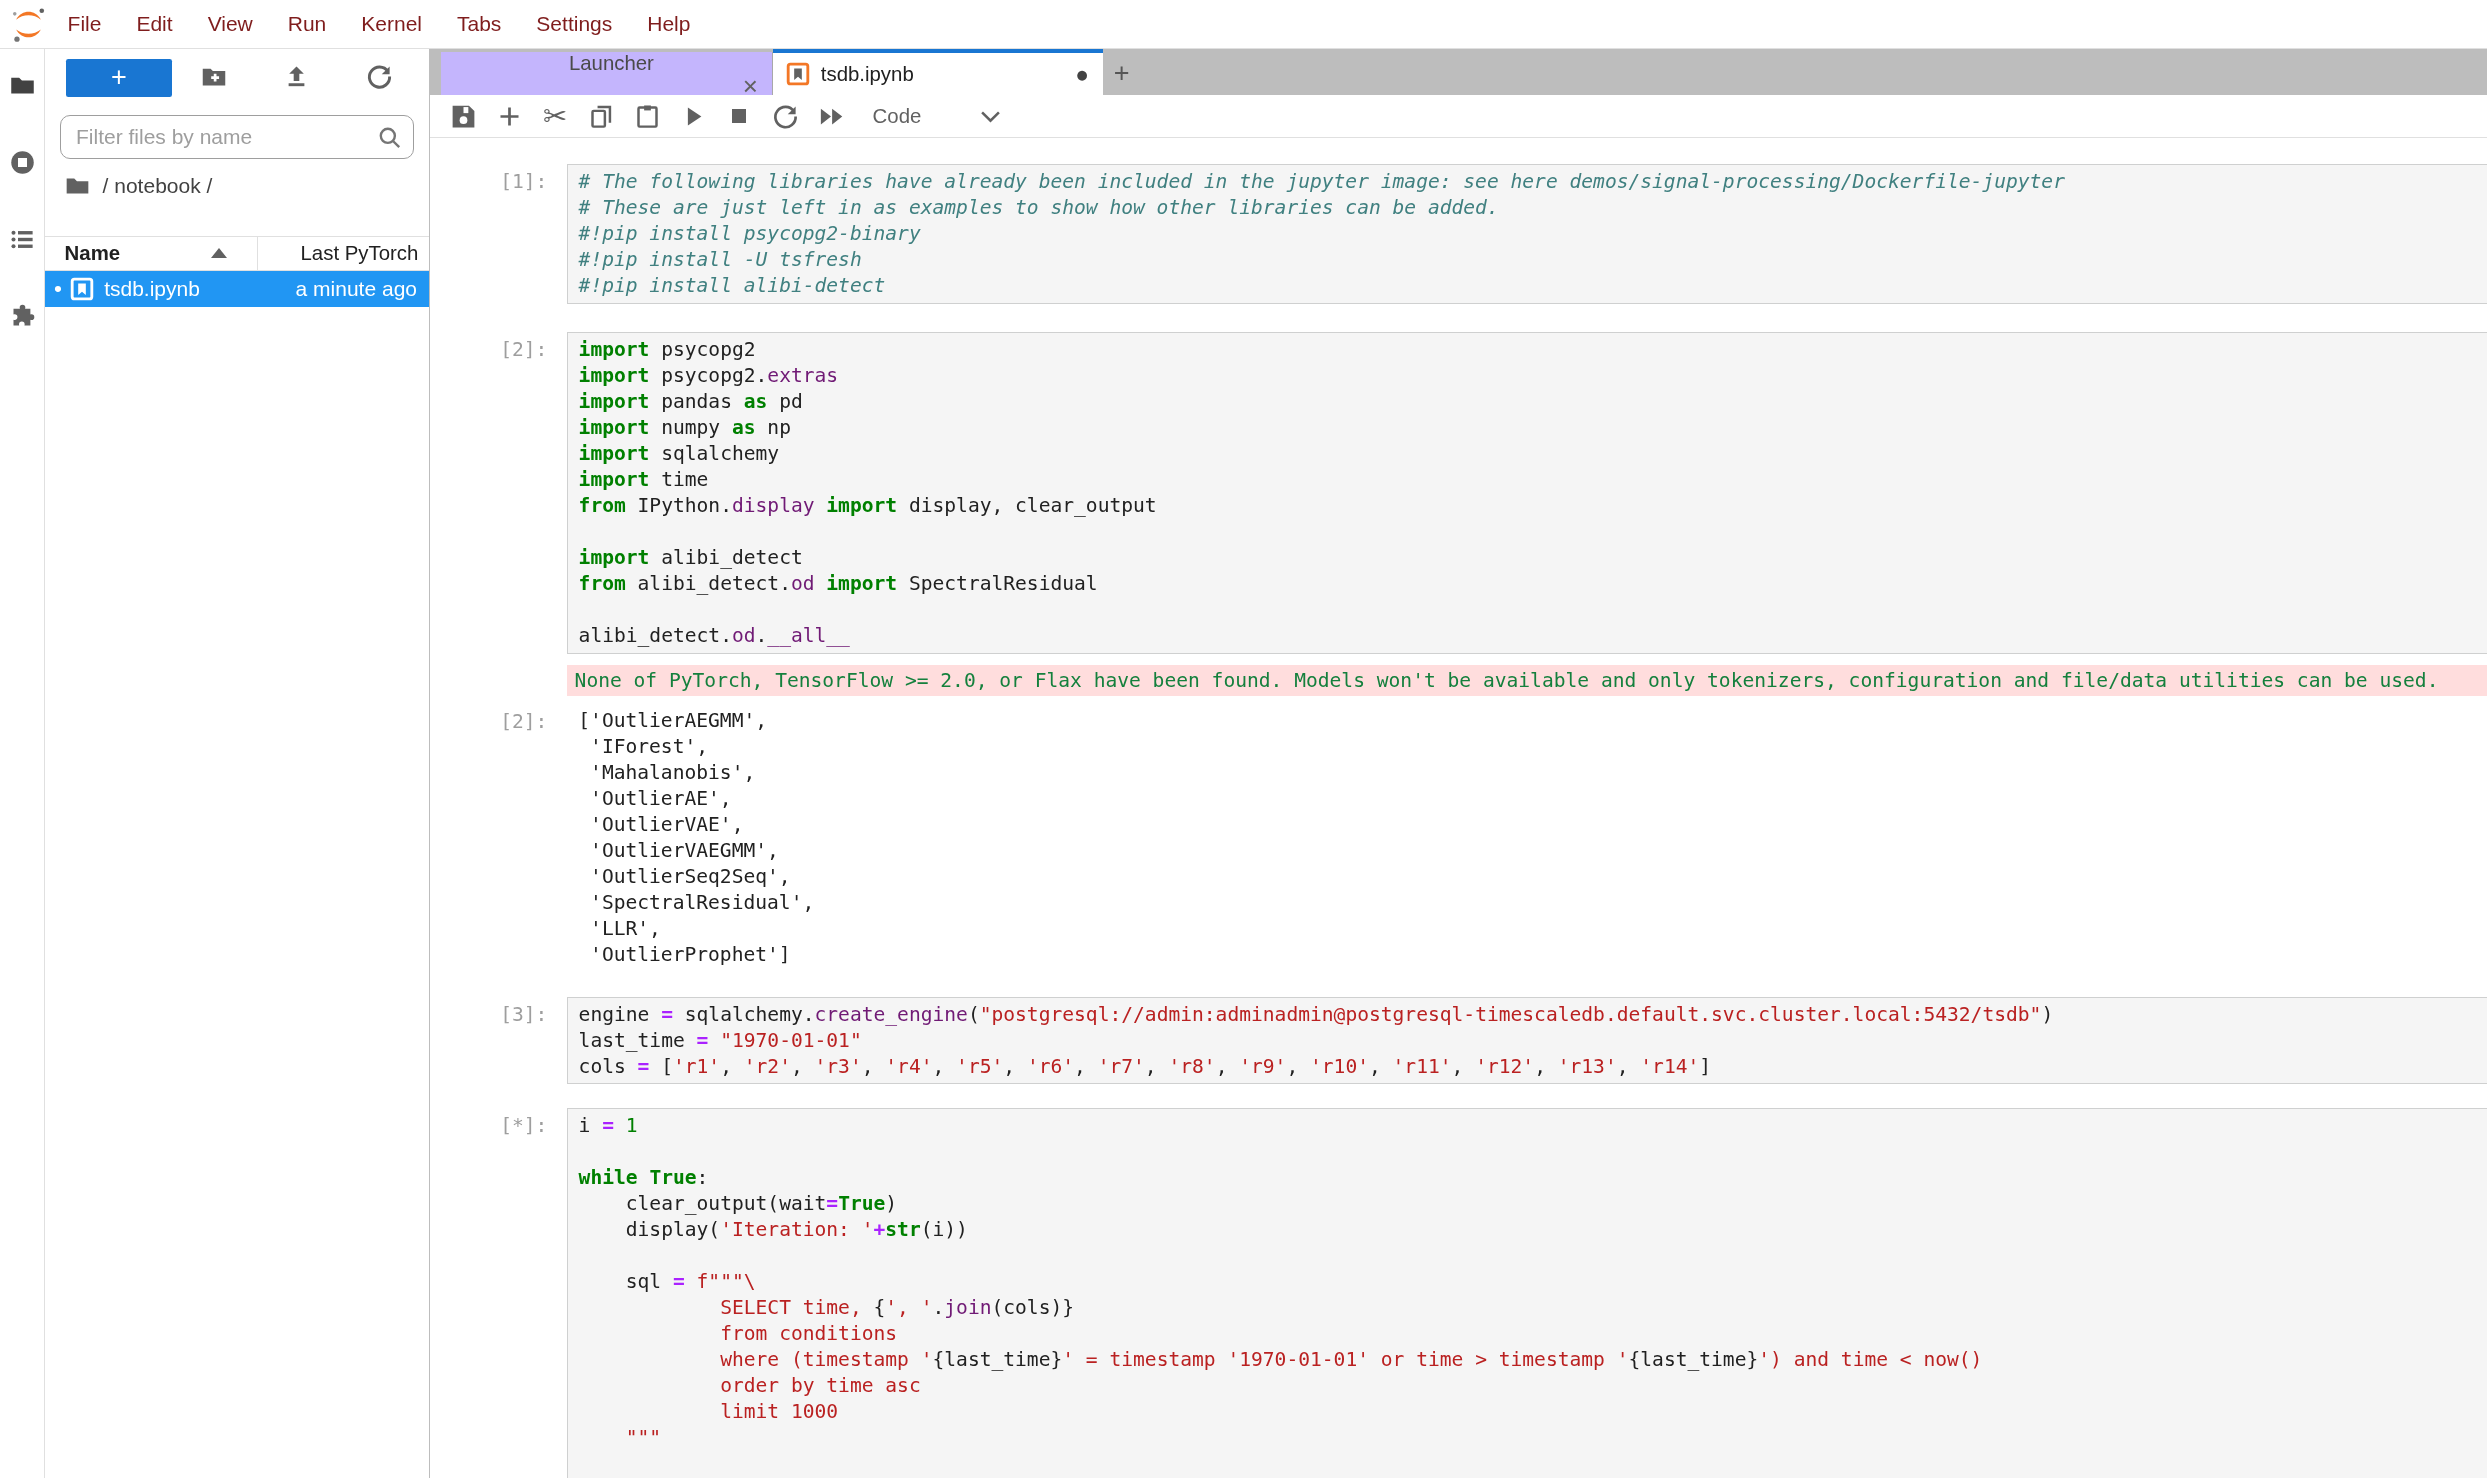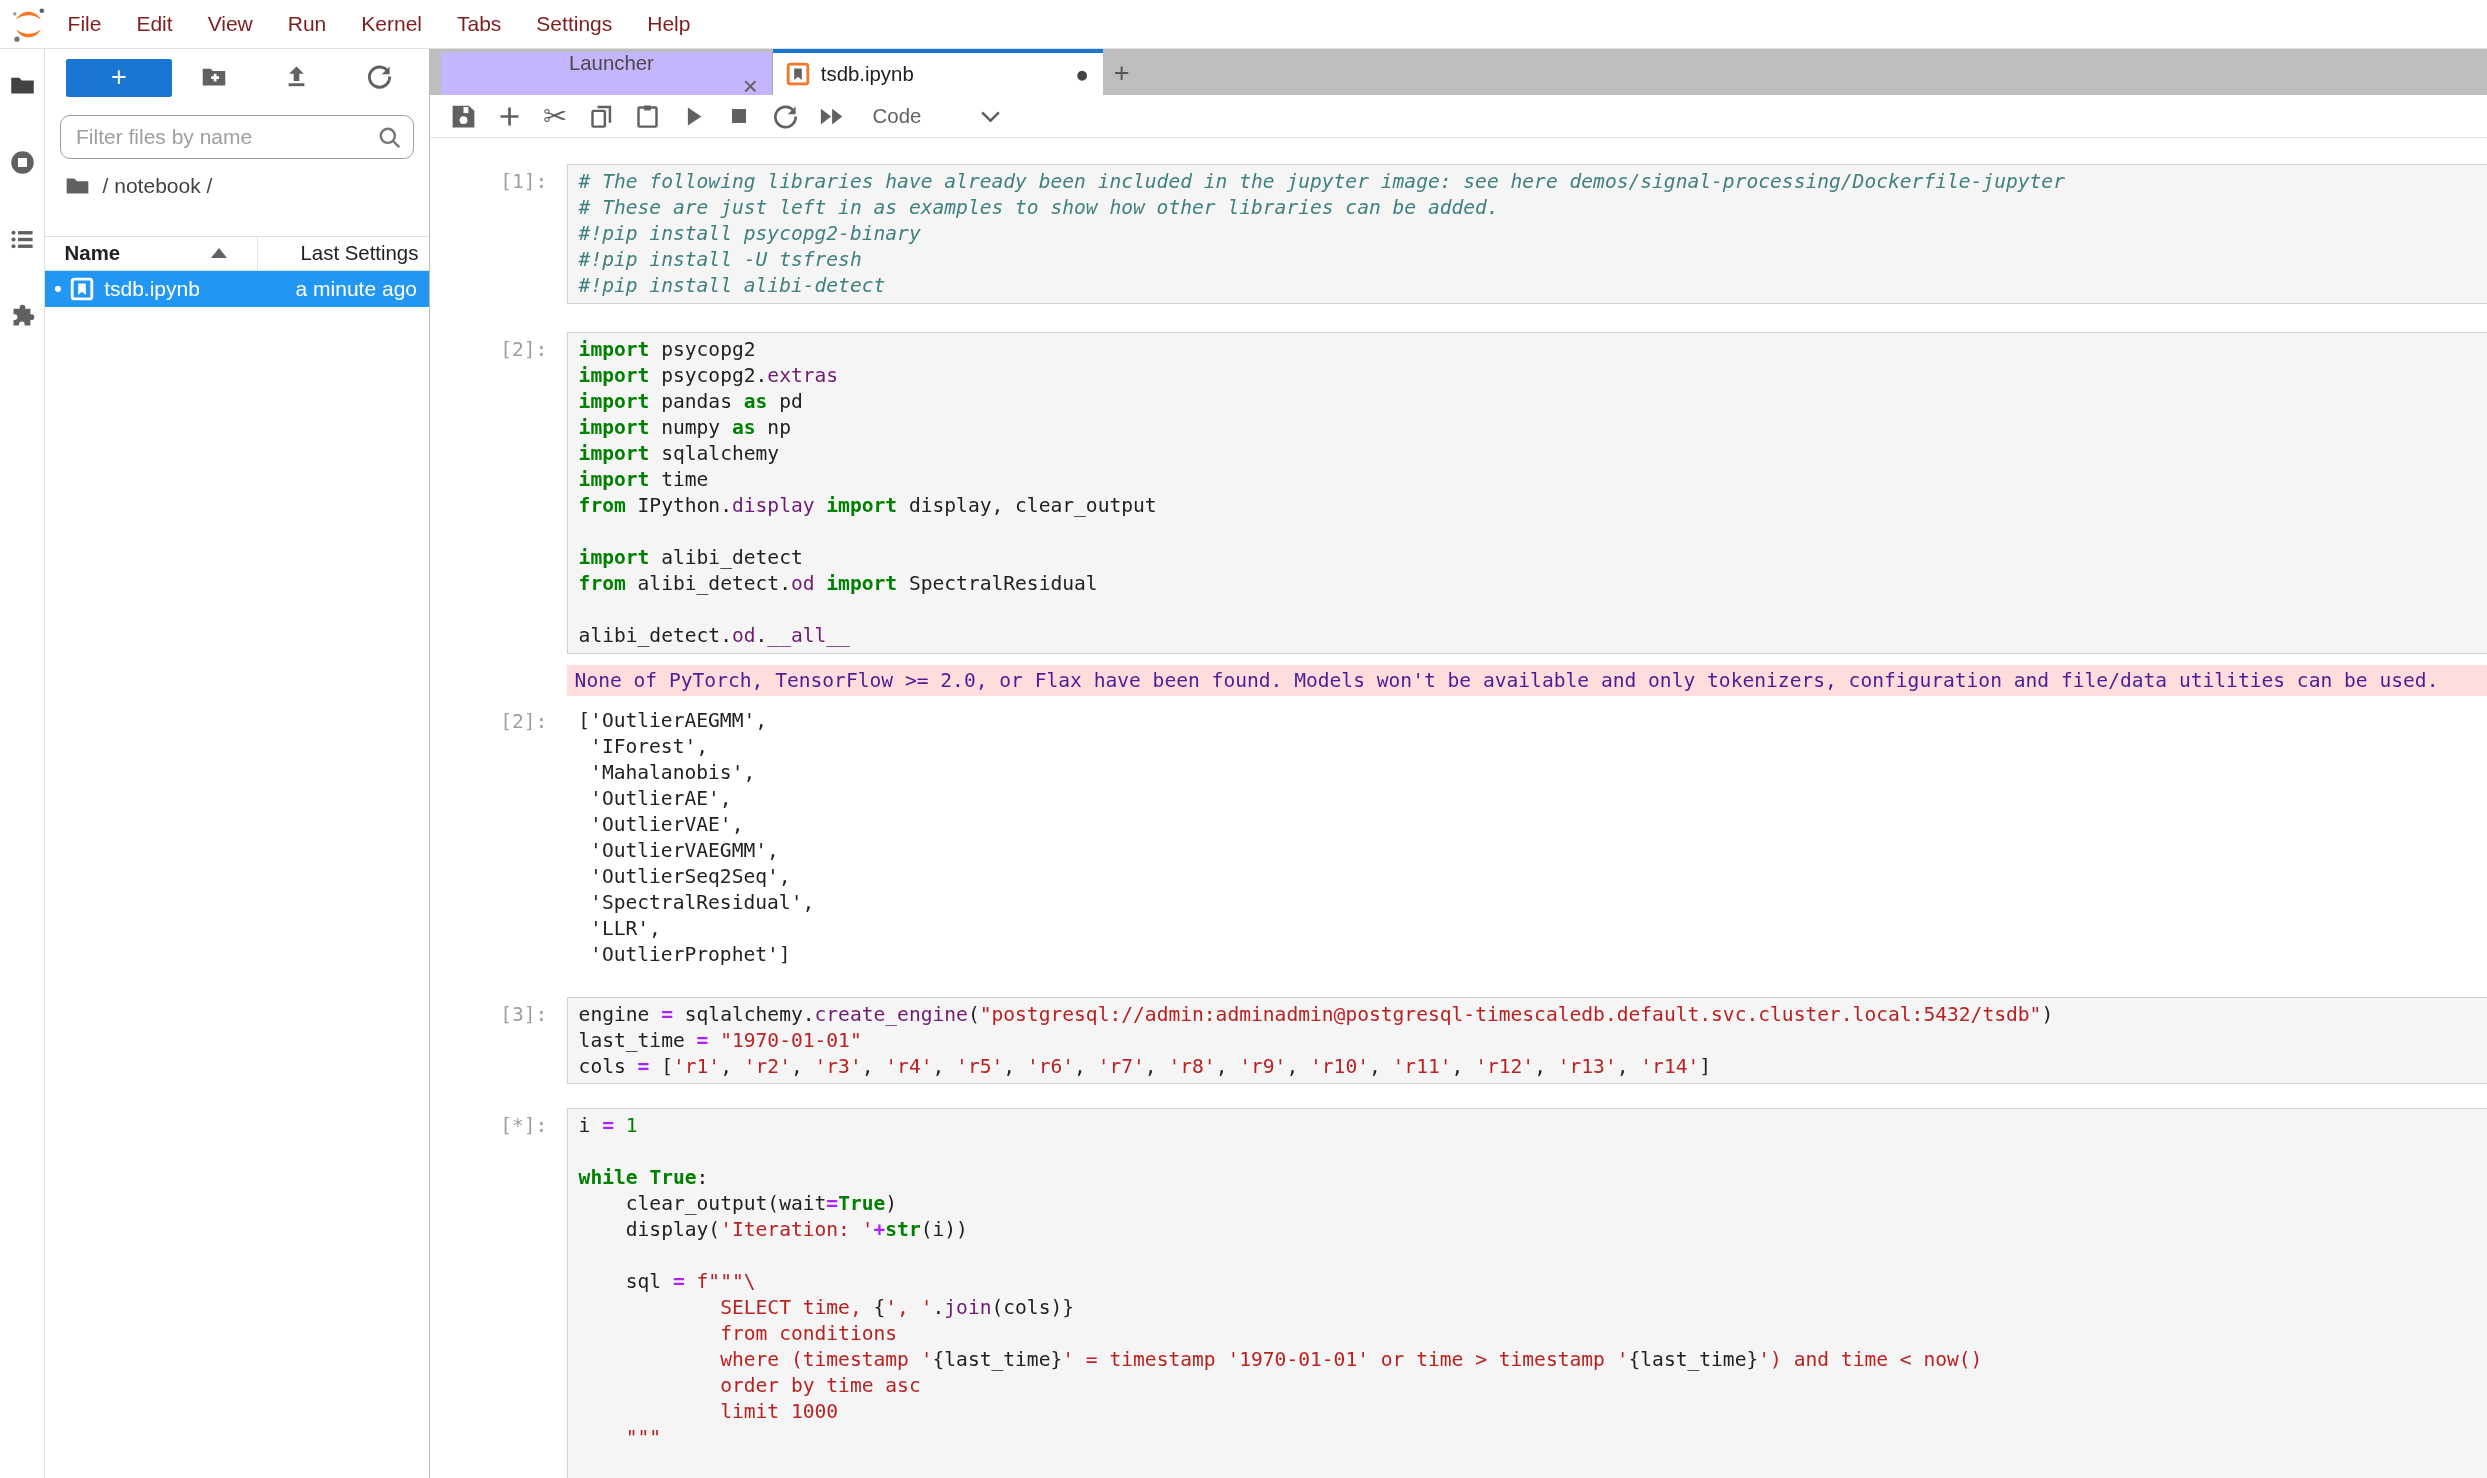--- a/index.html
+++ b/index.html
@@ -69,21 +69,21 @@
   .prompt { width:137px; flex:0 0 137px; text-align:right; padding:6px 19.6px 0 0;
             font-family:"DejaVu Sans Mono", monospace; font-size:19.6px; color:#9e9e9e; }
   .code-box { flex:1; background:#f5f5f5; border:0.8px solid #cfd0d0; padding:3.8px 10.6px; margin-right:-1.5px; }
   .out-box { flex:1; padding:3.8px 10.6px 3.8px 11.3px; }
   .code-line { font-family:"DejaVu Sans Mono", monospace; font-size:19.6px; line-height:26px;
                white-space:pre; color:#212121; }
   .m-cell2 { margin-top:28px; } .m-out { margin-top:8.3px; }
   .m-cell3 { margin-top:25px; } .m-cell4 { margin-top:23.4px; }
   .stream-warning { margin:11.3px 0 0 137px; background:#fdd; height:31px; line-height:31px;
                     padding-left:7.6px; font-family:"DejaVu Sans Mono", monospace; font-size:19.6px;
-                    color:#4c1d95; white-space:pre; overflow:hidden; }
+                    color:#15803d; white-space:pre; overflow:hidden; }
 
   
   .tok-kw { color:#008000; font-weight:bold; }
   .tok-str { color:#ba2121; }
   .tok-cmt { color:#408080; font-style:italic; }
   .tok-op { color:#aa22ff; font-weight:bold; }
   .tok-prop { color:#701a75; }
   .tok-num { color:#008000; }
   .tok-pl { color:#212121; }
 </style>
@@ -170,21 +170,21 @@
       <svg width="29" height="26" viewBox="0 0 24 24">
         <path d="M2 5h7l2.5 2.5H22V19H2z" fill="#616161"></path>
       </svg>
       <span class="breadcrumb-text">/ notebook /</span>
     </div>
 
     <div class="fb-head">
       <span class="fb-head-name">Name</span>
       <span class="sort-caret"></span>
       <span class="fb-head-sep"></span>
-      <span class="fb-head-mod">Last Settings</span>
+      <span class="fb-head-mod">Last PyTorch</span>
     </div>
 
     <div class="file-row">
       <span class="file-bullet">•</span>
       <svg width="24" height="24" viewBox="0 0 22 22">
         <rect x="2" y="2" width="18" height="18" rx="2" fill="none" stroke="#fff" stroke-width="2.6"></rect>
         <path d="M7.5 6h7v10.5l-3.5-3-3.5 3z" fill="#fff"></path>
       </svg>
       <span class="file-label">tsdb.ipynb</span>
       <span class="file-mod">a minute ago</span>

